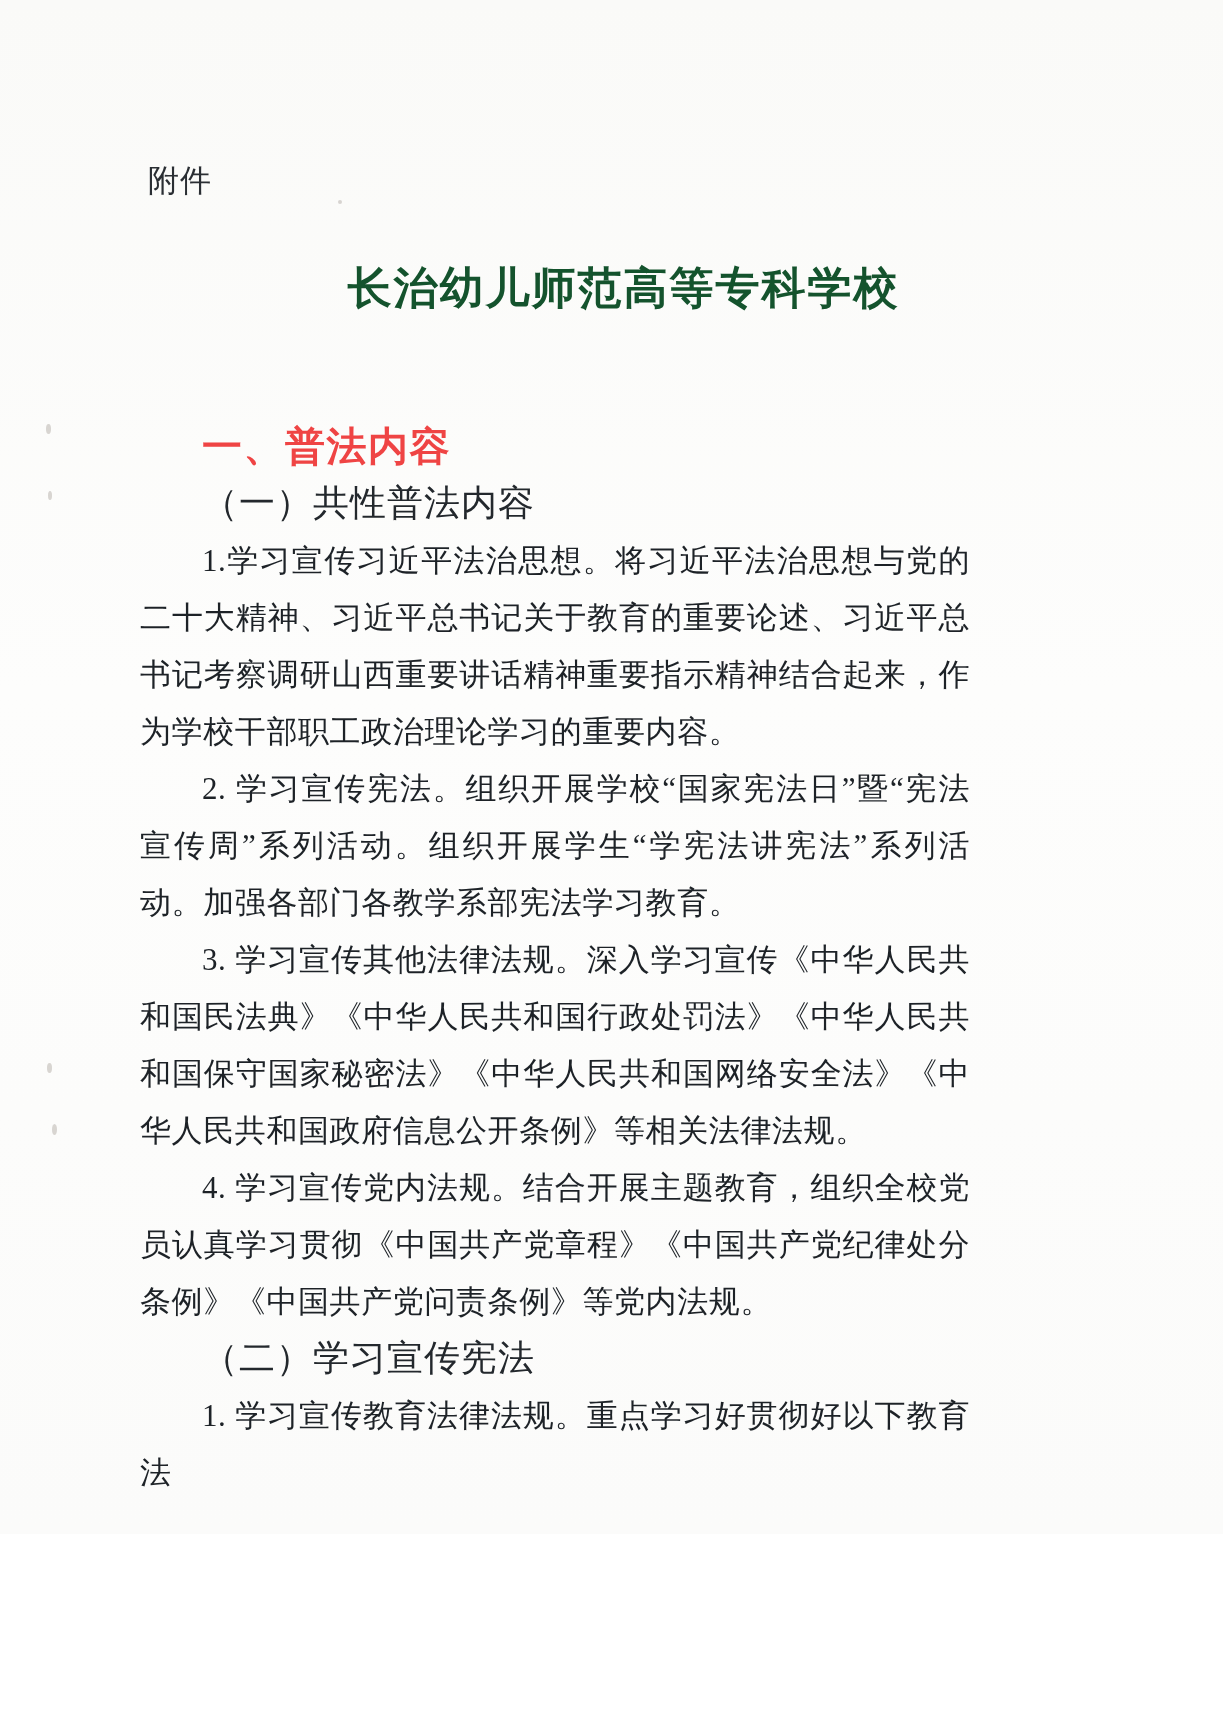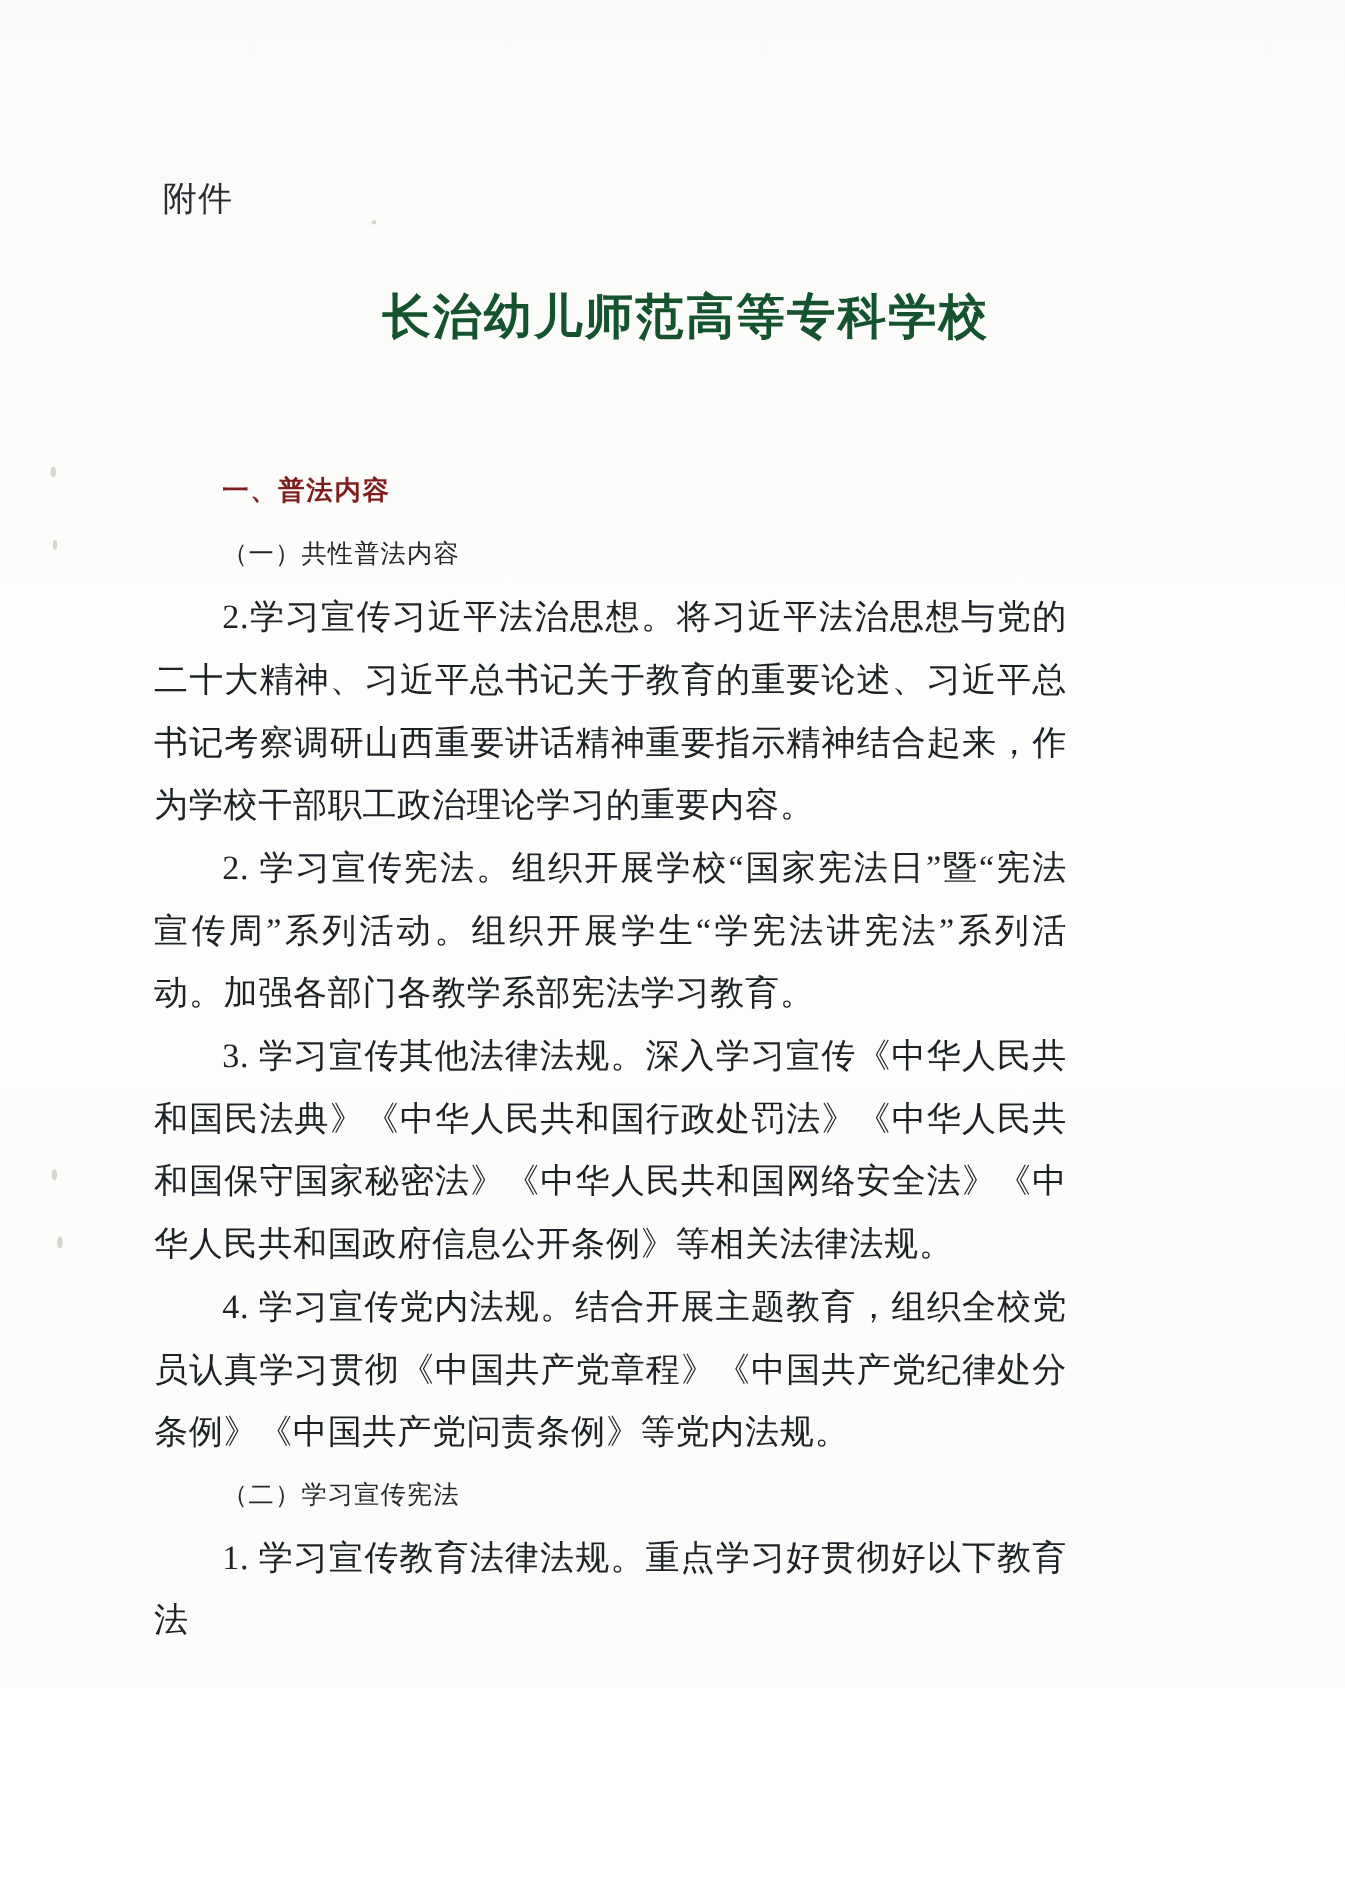--- a/index.html
+++ b/index.html
@@ -56,31 +56,31 @@
   }
 
   .body-block {
     position: absolute;
     left: 140px;
     top: 418px;
     width: 830px;
   }
 
   .h1-heading {
-    font-size: 24px;
+    font-size: 40px;
     font-weight: bold;
     line-height: 57px;
     letter-spacing: 1.5px;
     text-indent: 62px;
-    color: #7f1d1d;
+    color: #ef4444;
     font-family: "DejaVu Sans", "Liberation Sans", sans-serif;
   }
 
   .sub-heading {
-    font-size: 23px;
+    font-size: 36px;
     line-height: 57px;
     letter-spacing: 1px;
     text-indent: 62px;
     color: #23282d;
   }
 
   .para {
     font-size: 31px;
     line-height: 57px;
     letter-spacing: 0.6px;
@@ -128,21 +128,21 @@
   <div class="doc-title">
     <span class="tline">长治幼儿师范高等专科学校</span>
   </div>
 
   <div class="body-block">
 
     <div class="h1-heading">一、普法内容</div>
 
     <div class="sub-heading">（一）共性普法内容</div>
 
-    <p class="para">2.学习宣传习近平法治思想。将习近平法治思想与党的二十大精神、习近平总书记关于教育的重要论述、习近平总书记考察调研山西重要讲话精神重要指示精神结合起来，作为学校干部职工政治理论学习的重要内容。</p>
+    <p class="para">1.学习宣传习近平法治思想。将习近平法治思想与党的二十大精神、习近平总书记关于教育的重要论述、习近平总书记考察调研山西重要讲话精神重要指示精神结合起来，作为学校干部职工政治理论学习的重要内容。</p>
 
     <p class="para">2. 学习宣传宪法。组织开展学校“国家宪法日”暨“宪法宣传周”系列活动。组织开展学生“学宪法讲宪法”系列活动。加强各部门各教学系部宪法学习教育。</p>
 
     <p class="para">3. 学习宣传其他法律法规。深入学习宣传《中华人民共和国民法典》《中华人民共和国行政处罚法》《中华人民共和国保守国家秘密法》《中华人民共和国网络安全法》《中华人民共和国政府信息公开条例》等相关法律法规。</p>
 
     <p class="para">4. 学习宣传党内法规。结合开展主题教育，组织全校党员认真学习贯彻《中国共产党章程》《中国共产党纪律处分条例》《中国共产党问责条例》等党内法规。</p>
 
     <div class="sub-heading">（二）学习宣传宪法</div>
 
     <p class="para">1. 学习宣传教育法律法规。重点学习好贯彻好以下教育法</p>

